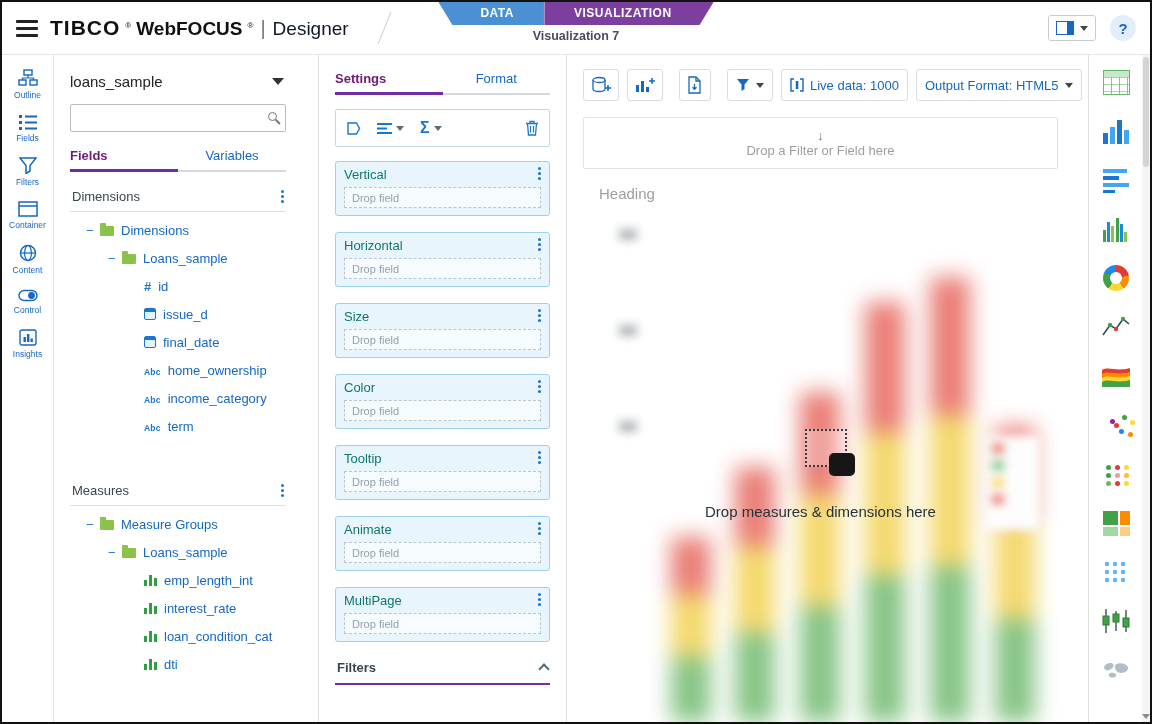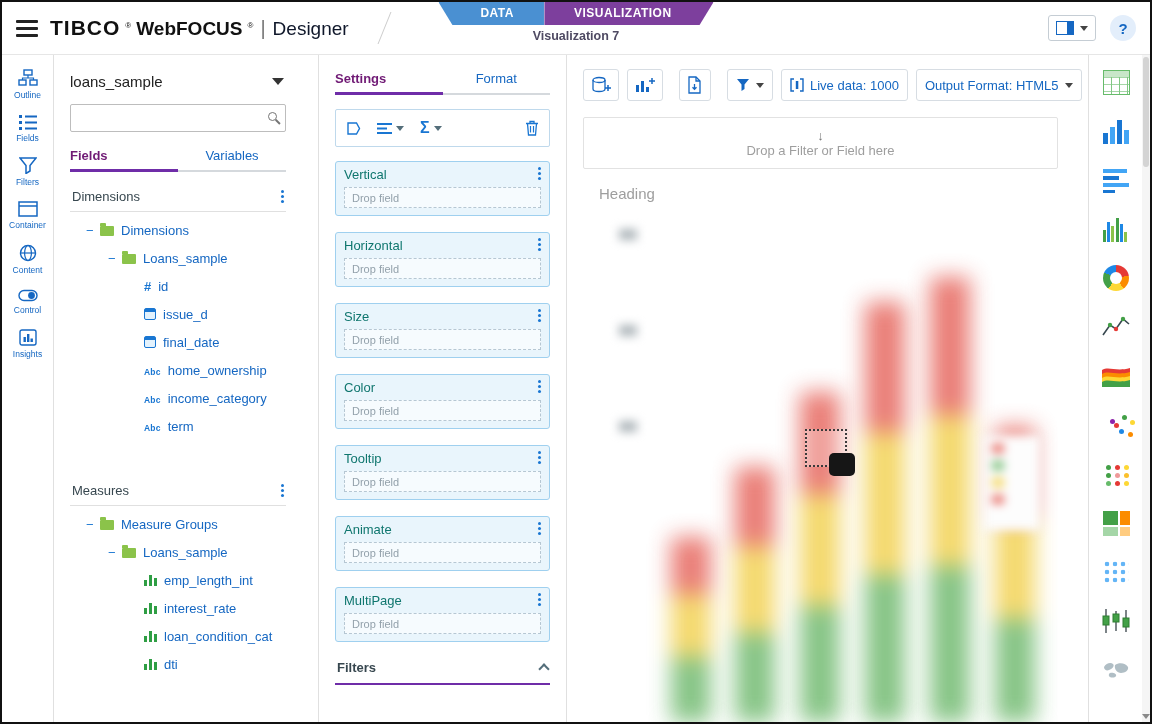--- a/index.html
+++ b/index.html
@@ -559,20 +559,21 @@
             </div>
           <div class="legendblur" style="left:400px; top:266px;">
             <i style="background:#e8726a;"></i>
               <i style="background:#7bbf7a;"></i>
               <i style="background:#f3d55f;"></i>
               <i style="background:#e8726a;"></i>
           </div>
         </div>
         <div class="cursor-dotted" style="left:222px; top:260px;"></div>
         <div class="cursor-block" style="left:246px; top:284px;"></div>
+        <div class="drop-msg" style="top:334px;">Drop measures &amp; dimensions here</div>
       </div>
     </section>
 
     <aside class="right-rail">
       <div class="ri-col">
         <div class="ri">
             <div class="ri-table"></div>
           </div>
         <div class="ri">
             <div class="ri-bar"></div>

